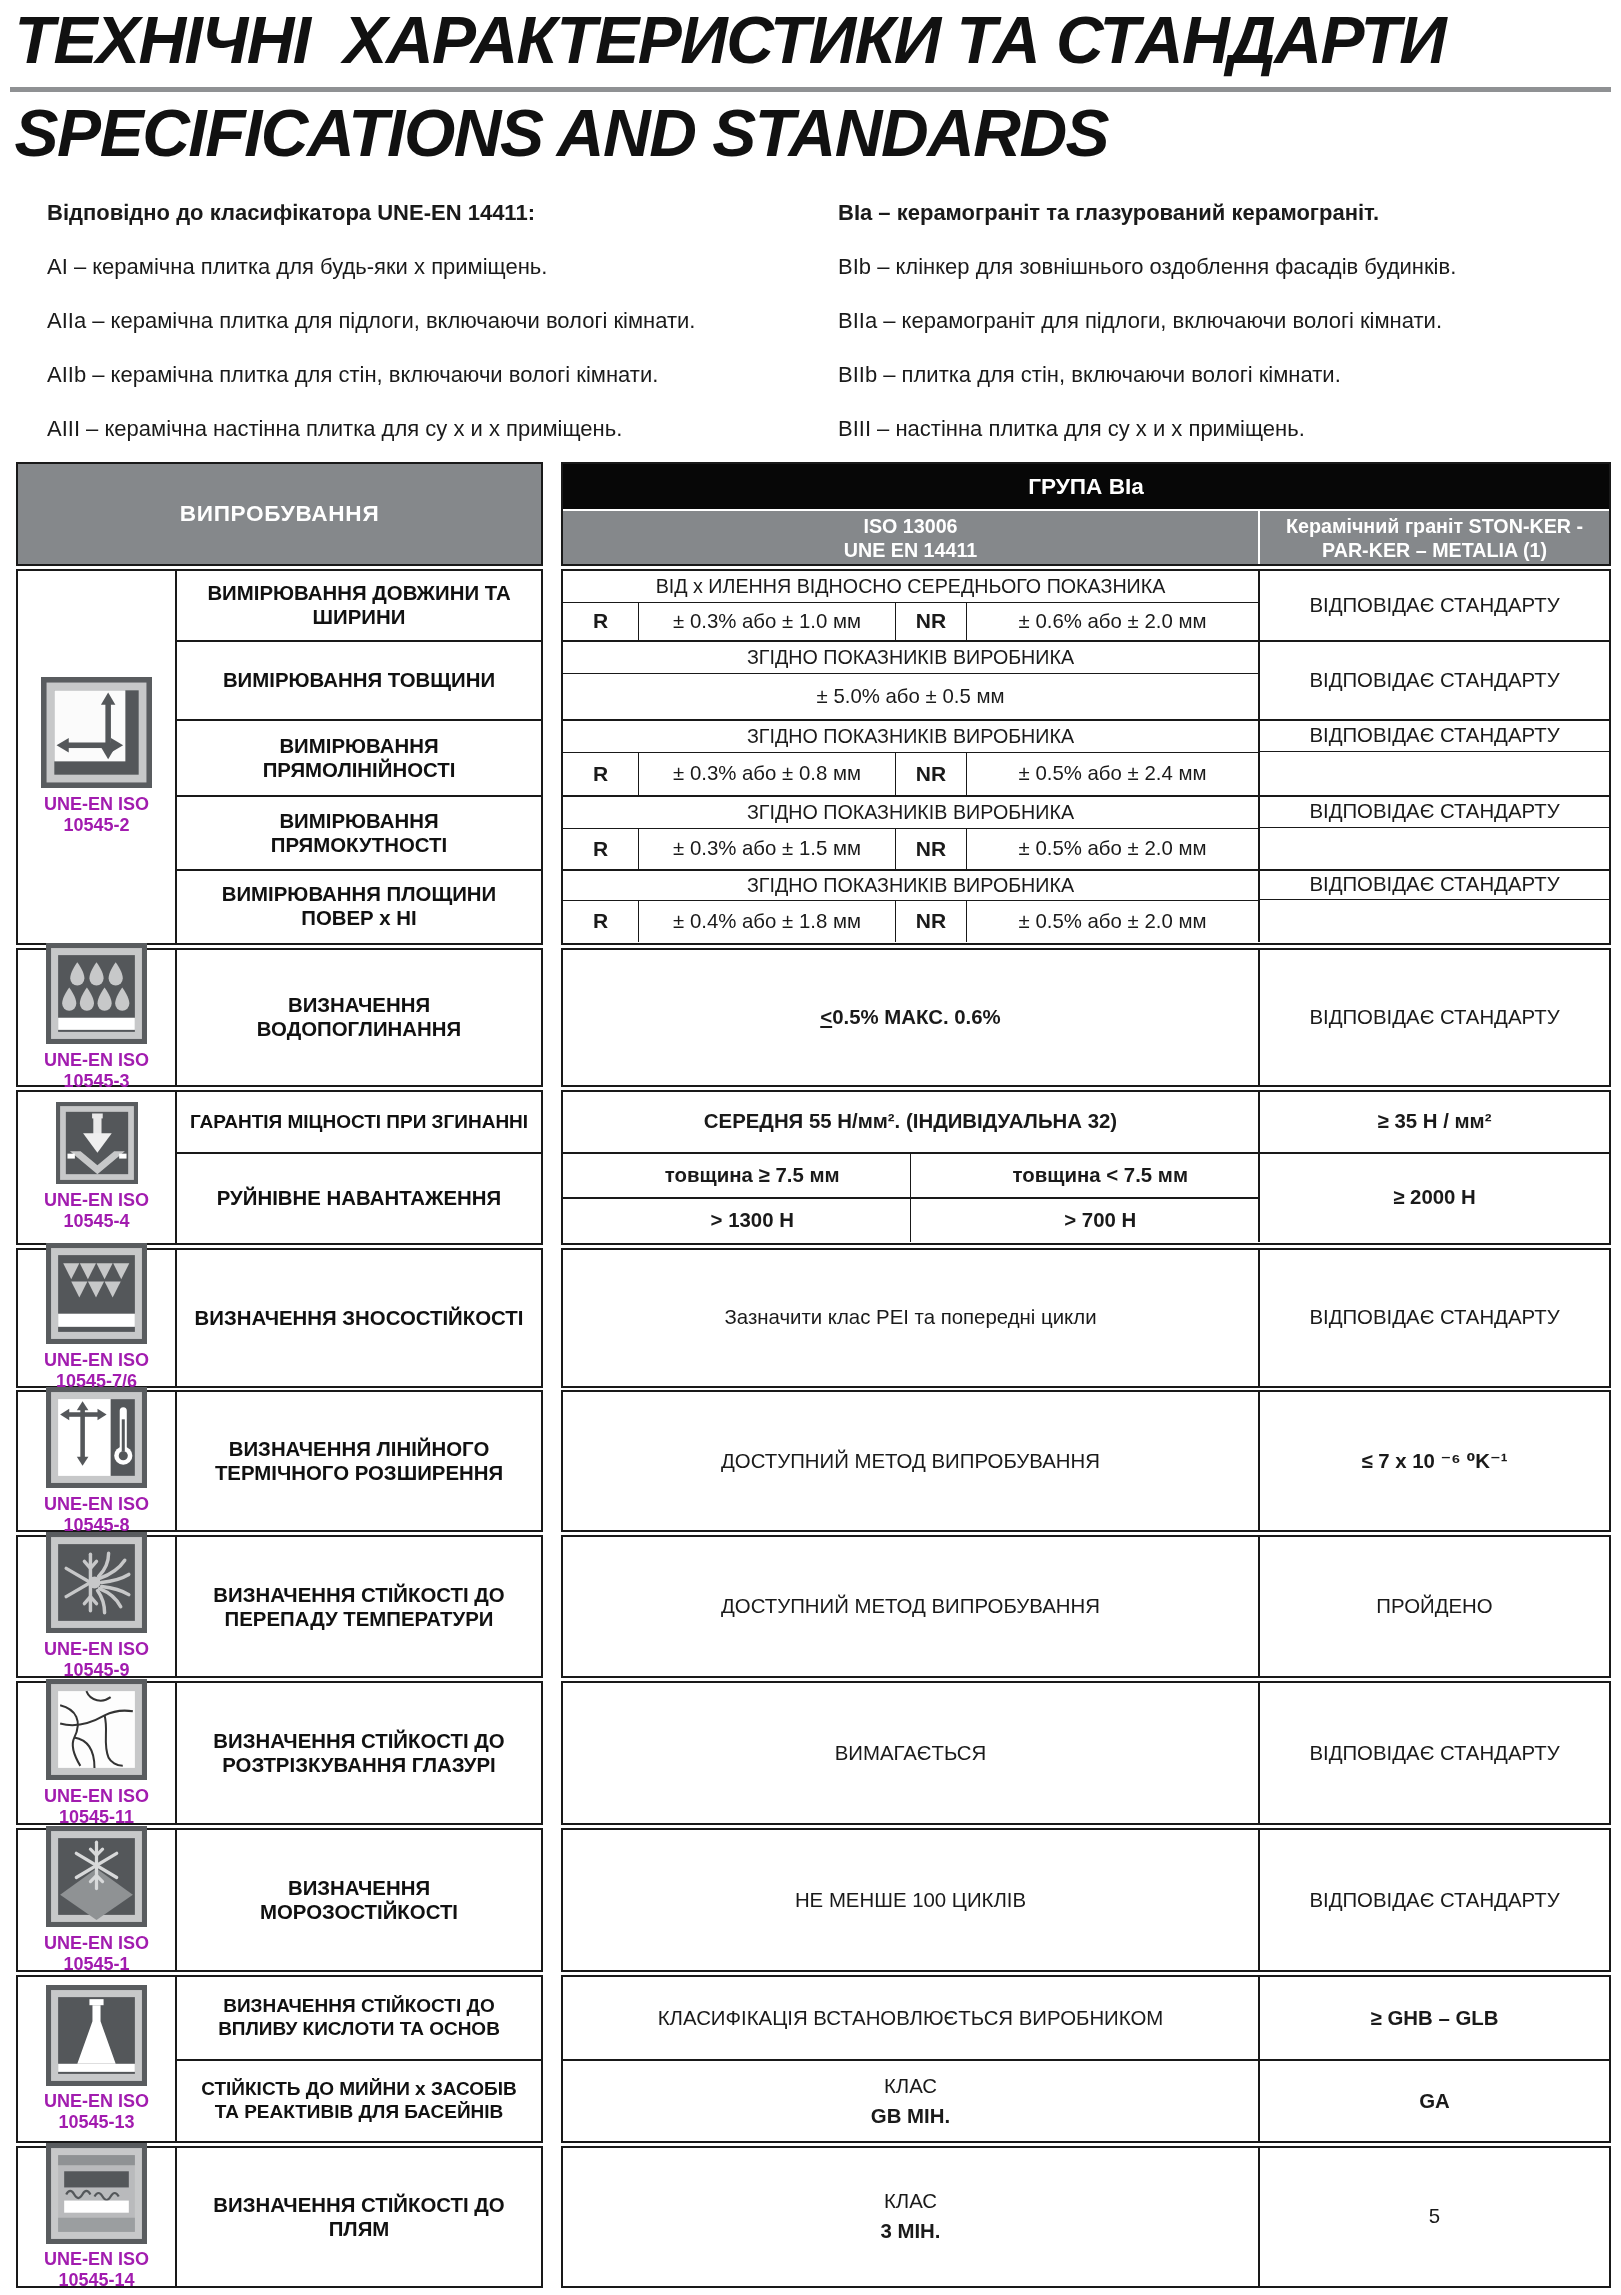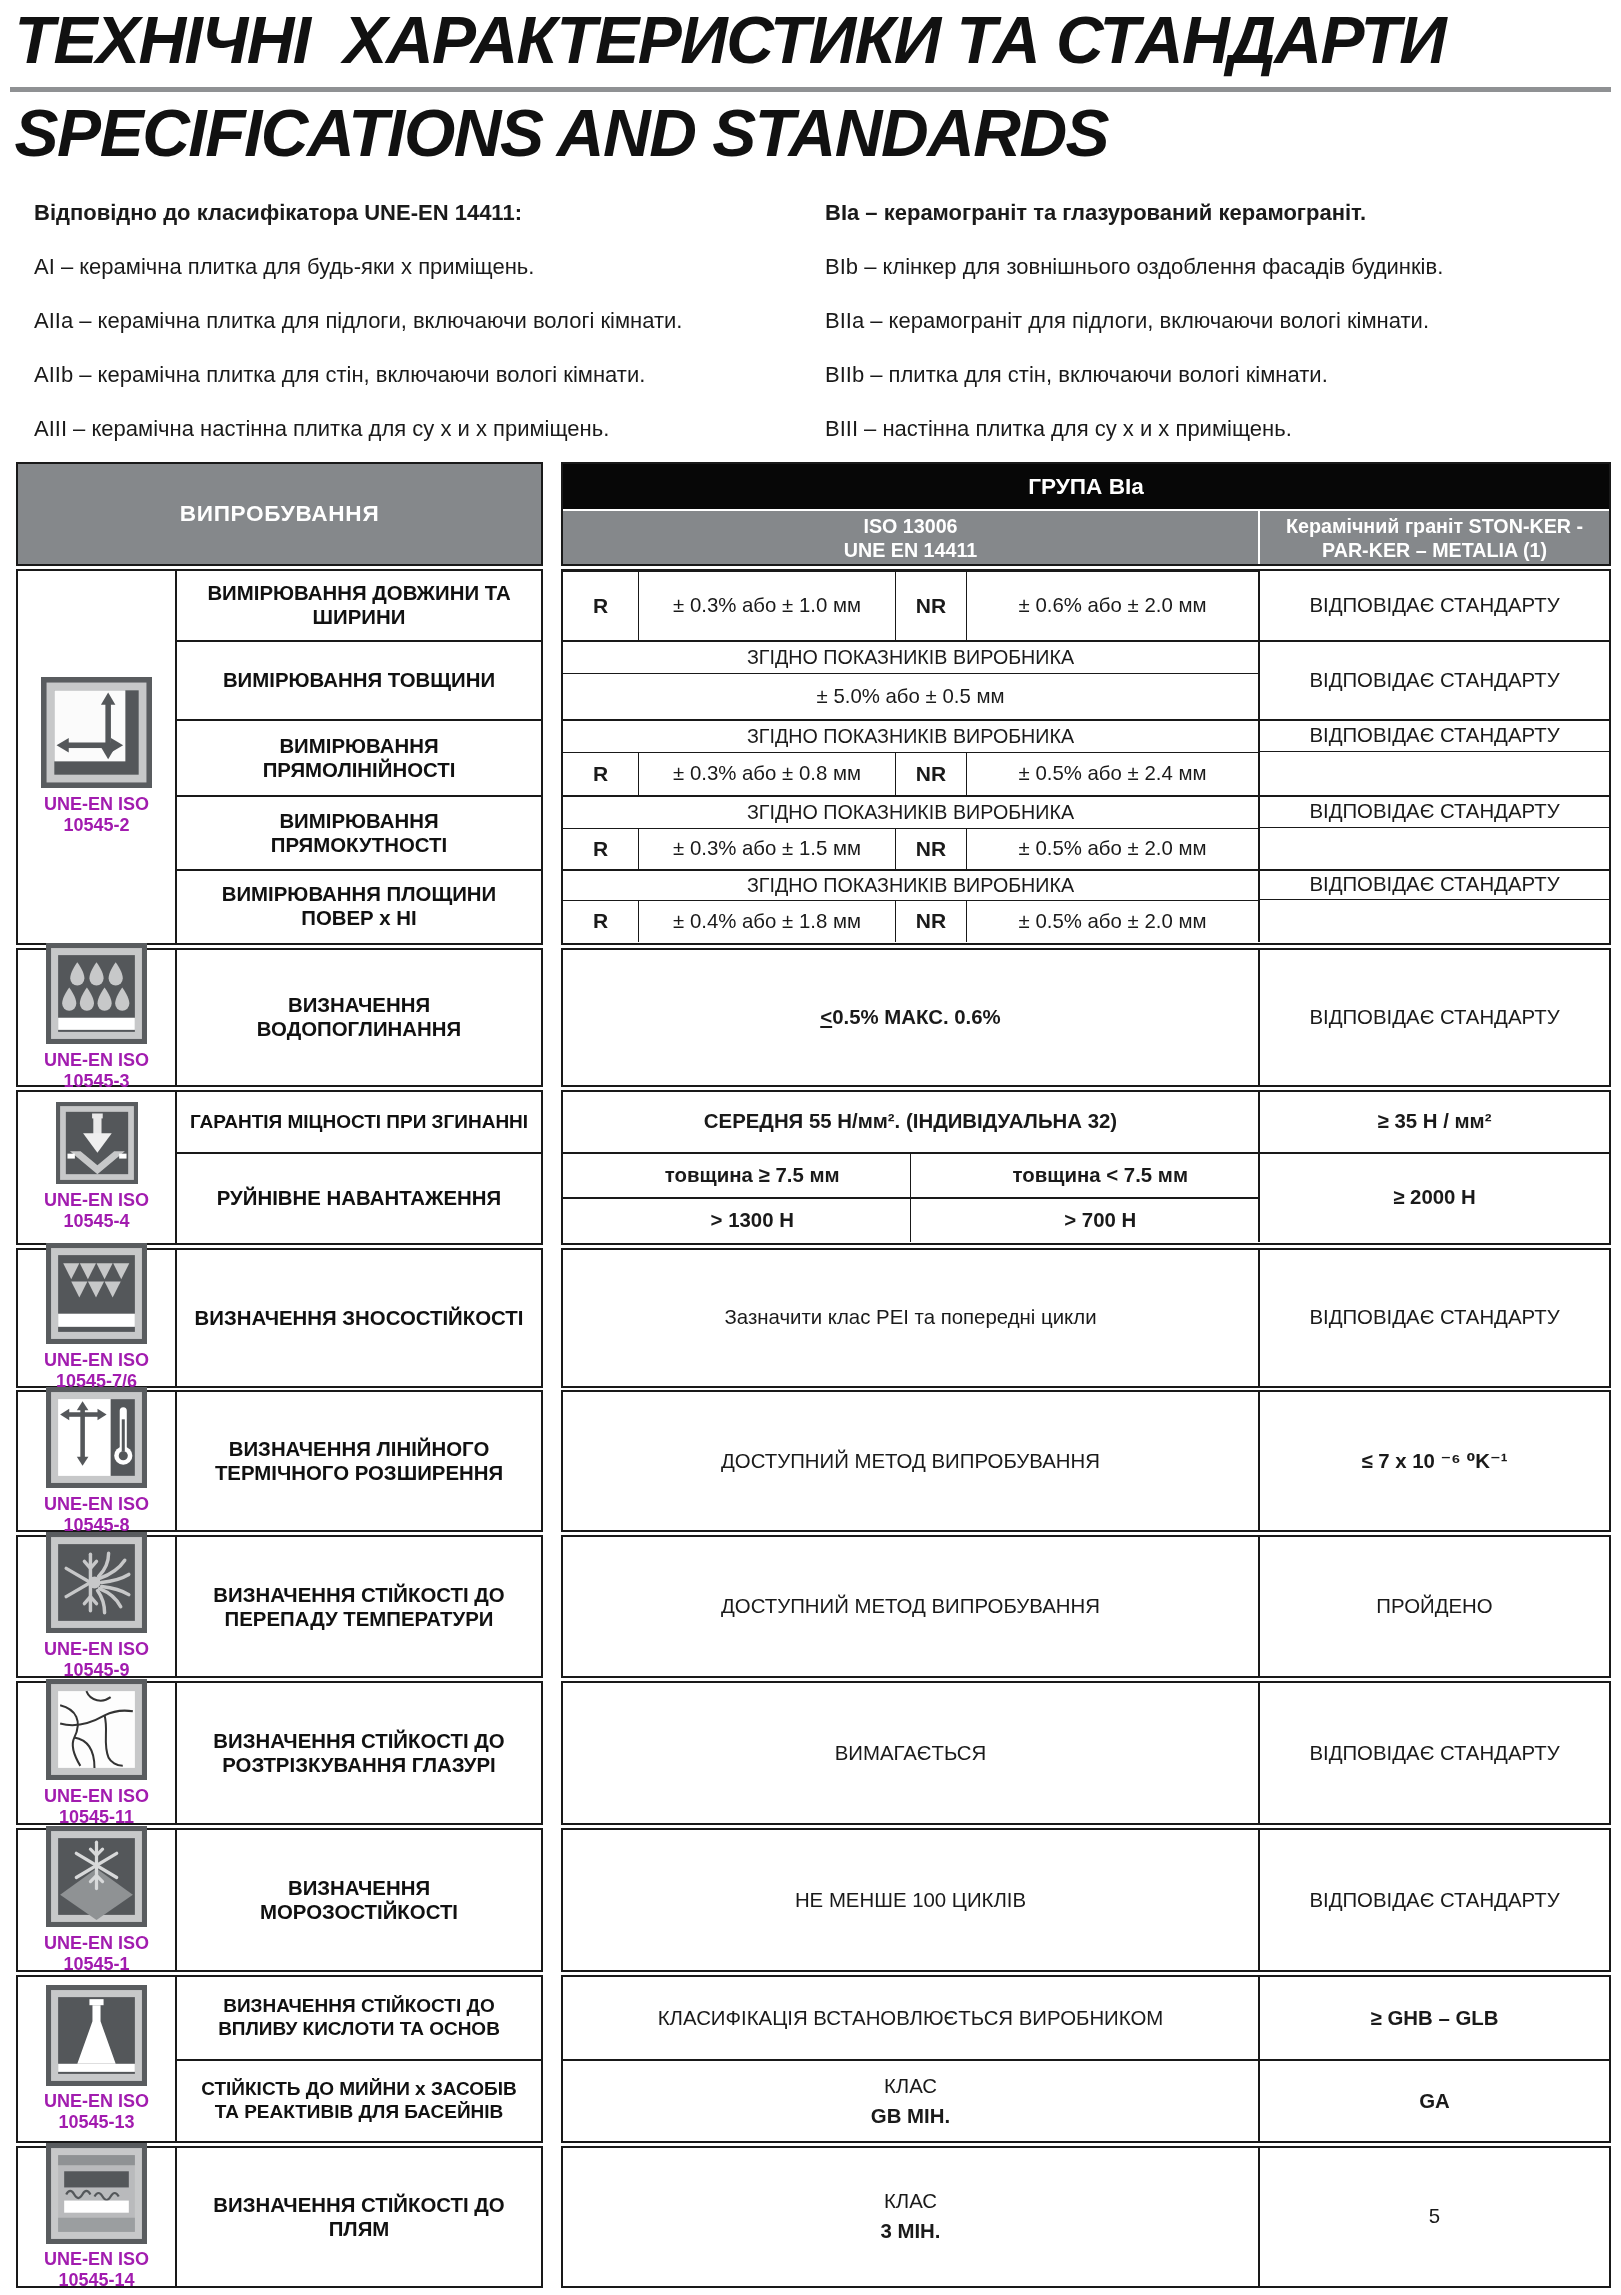--- a/index.html
+++ b/index.html
@@ -8,21 +8,21 @@
   .page { position:relative; width:1622px; height:2295px; background:#fff; overflow:hidden; }
 
   
   .title1 { position:absolute; top:1.5px; left:14.6px; font-size:66px; font-weight:bold; font-style:italic;
             letter-spacing:-1.5px; white-space:pre; color:#111; }
   .title-rule { position:absolute; top:87px; left:10.2px; width:1601px; height:5.1px; background:#8f9193; }
   .title2 { position:absolute; top:95px; left:14.6px; font-size:66px; font-weight:bold; font-style:italic;
             letter-spacing:-1.5px; white-space:pre; color:#111; }
 
   
-  .intro { position:absolute; top:200px; left:34px; width:1560px; display:grid; grid-template-columns:791px 1fr; }
+  .intro { position:absolute; top:200px; left:47px; width:1560px; display:grid; grid-template-columns:791px 1fr; }
   .intro p { font-size:22px; line-height:25px; margin-bottom:29px; }
   .intro p.bold { font-weight:bold; }
 
   
   .tablewrap { position:absolute; top:462px; left:16px; width:1595px; }
   .block { display:flex; margin-bottom:2.9px; }
   .gap { width:18px; flex:none; }
   .ltab { width:527px; flex:none; display:flex; border:2.2px solid #191919; height:100%; background:#fff; }
   .rtab { width:1050px; flex:none; display:flex; flex-direction:column; border:2.2px solid #191919; height:100%; background:#fff; }
 
@@ -152,20 +152,21 @@
           <div class="ncell" style="flex:0 0 79px">ВИМІРЮВАННЯ ТОВЩИНИ</div>
           <div class="ncell" style="flex:0 0 76px">ВИМІРЮВАННЯ ПРЯМОЛІНІЙНОСТІ</div>
           <div class="ncell" style="flex:0 0 74px">ВИМІРЮВАННЯ ПРЯМОКУТНОСТІ</div>
           <div class="ncell" style="flex:0 0 73px">ВИМІРЮВАННЯ ПЛОЩИНИ ПОВЕР х НІ</div>
         </div>
       </div>
       <div class="gap"></div>
       <div class="rtab">
         <div class="rrow" style="flex:0 0 69px">
           <div class="mcolA">
+            <div class="mtop">ВІД х ИЛЕННЯ ВІДНОСНО СЕРЕДНЬОГО ПОКАЗНИКА</div>
             <div class="mrn">
               <div class="rn lab">R</div>
               <div class="rn v1">± 0.3%  або ± 1.0 мм</div>
               <div class="rn lab nr">NR</div>
               <div class="rn v2">± 0.6% або ± 2.0 мм</div>
             </div>
           </div>
           <div class="res">ВІДПОВІДАЄ СТАНДАРТУ</div>
         </div>
         <div class="rrow" style="flex:0 0 79px">

